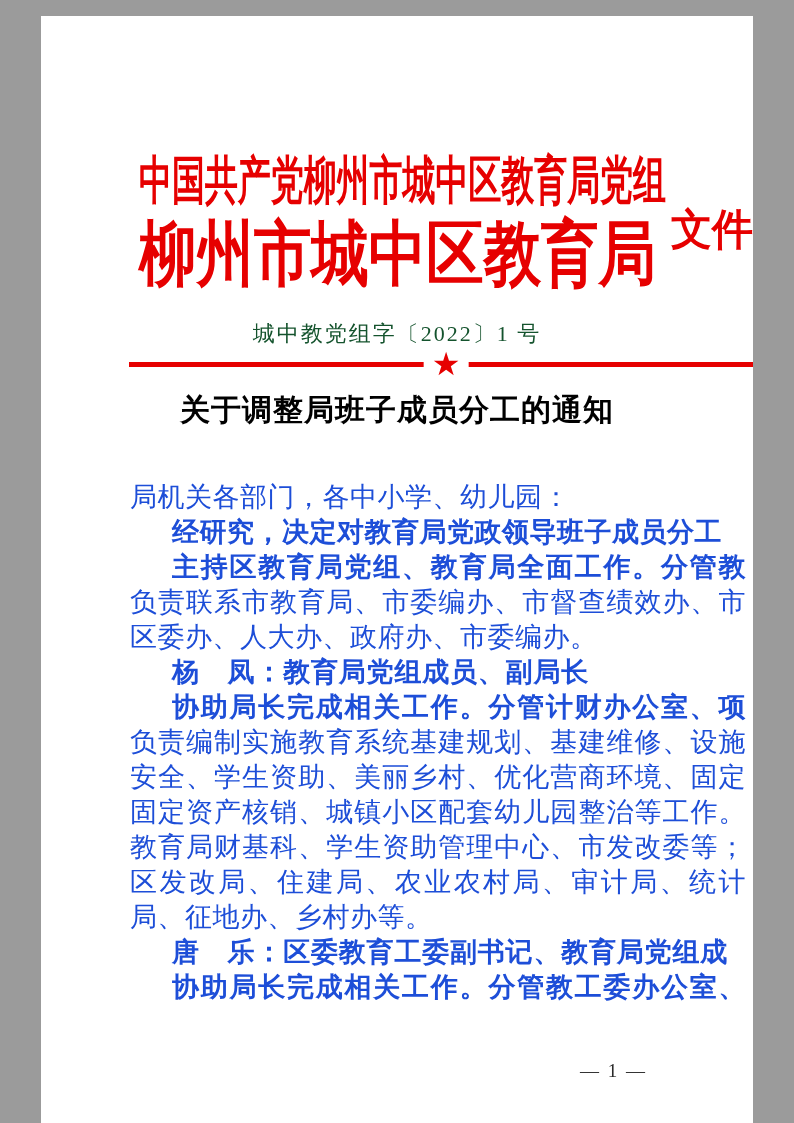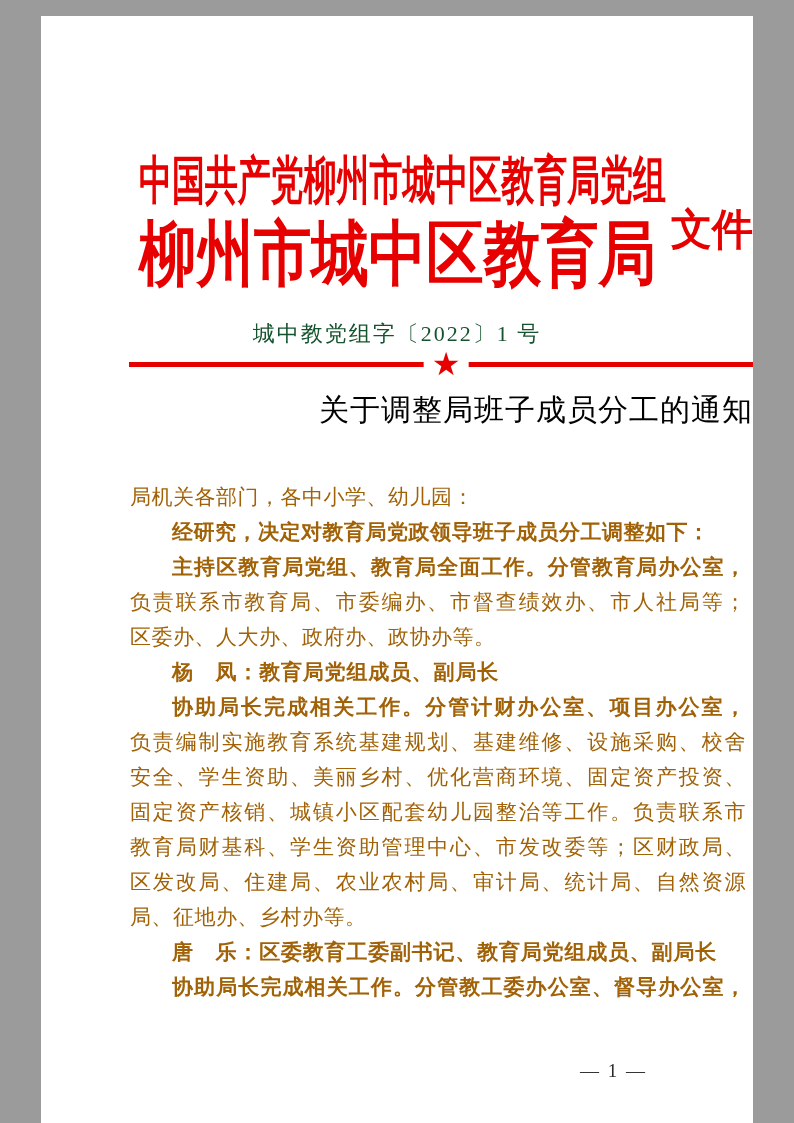--- a/index.html
+++ b/index.html
@@ -42,33 +42,33 @@
     background:#ffffff;
     color:#e60000;
     font-size:32px; line-height:1;
     padding:0 8px;
     font-family:"DejaVu Sans","Liberation Sans",sans-serif;
   }
 
   
   .doc-title {
     position:absolute; top:376px; left:0; width:100%;
-    text-align:right;
+    text-align:center;
     font-size:30px; line-height:36px;
-    font-weight:400;
+    font-weight:700;
     letter-spacing:1px;
     color:#000;
   }
 
   
   .body-block {
     position:absolute; top:464px; left:89px;
     width:616px;
-    font-size:21px;
-    color:#a16207;
+    font-size:27px;
+    color:#1d4ed8;
   }
   .body-block .line {
     height:35px; line-height:35px;
     overflow:hidden;
     letter-spacing:0.5px;
   }
   .body-block .line.indent { padding-left:42px;font-weight:bold; }
   .body-block .line.bold   { font-weight:700; letter-spacing:0.8px; }
   .body-block .line.fill   { text-align:justify; text-align-last:justify; }
 
@@ -100,21 +100,21 @@
     <span class="star">★</span>
   </div>
 
   <div class="doc-title">关于调整局班子成员分工的通知</div>
 
   <div class="body-block">
       <div class="line">局机关各部门，各中小学、幼儿园：</div>
       <div class="line indent">经研究，决定对教育局党政领导班子成员分工调整如下：</div>
       <div class="line indent fill">主持区教育局党组、教育局全面工作。分管教育局办公室，</div>
       <div class="line fill">负责联系市教育局、市委编办、市督查绩效办、市人社局等；</div>
-      <div class="line">区委办、人大办、政府办、政协办等。</div>
+      <div class="line">区委办、人大办、政府办、市委编办。</div>
       <div class="line indent bold">杨　凤：教育局党组成员、副局长</div>
       <div class="line indent fill">协助局长完成相关工作。分管计财办公室、项目办公室，</div>
       <div class="line fill">负责编制实施教育系统基建规划、基建维修、设施采购、校舍</div>
       <div class="line fill">安全、学生资助、美丽乡村、优化营商环境、固定资产投资、</div>
       <div class="line fill">固定资产核销、城镇小区配套幼儿园整治等工作。负责联系市</div>
       <div class="line fill">教育局财基科、学生资助管理中心、市发改委等；区财政局、</div>
       <div class="line fill">区发改局、住建局、农业农村局、审计局、统计局、自然资源</div>
       <div class="line">局、征地办、乡村办等。</div>
       <div class="line indent bold">唐　乐：区委教育工委副书记、教育局党组成员、副局长</div>
       <div class="line indent fill">协助局长完成相关工作。分管教工委办公室、督导办公室，</div>

